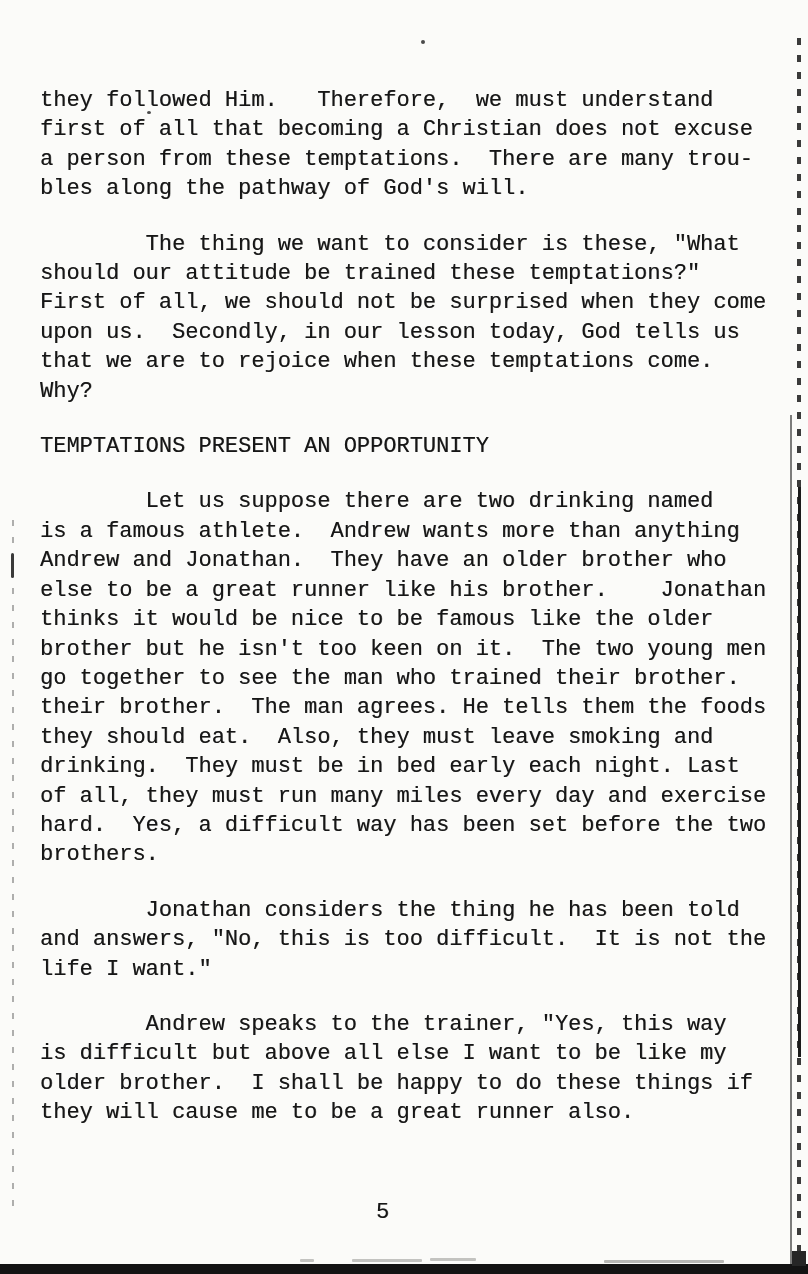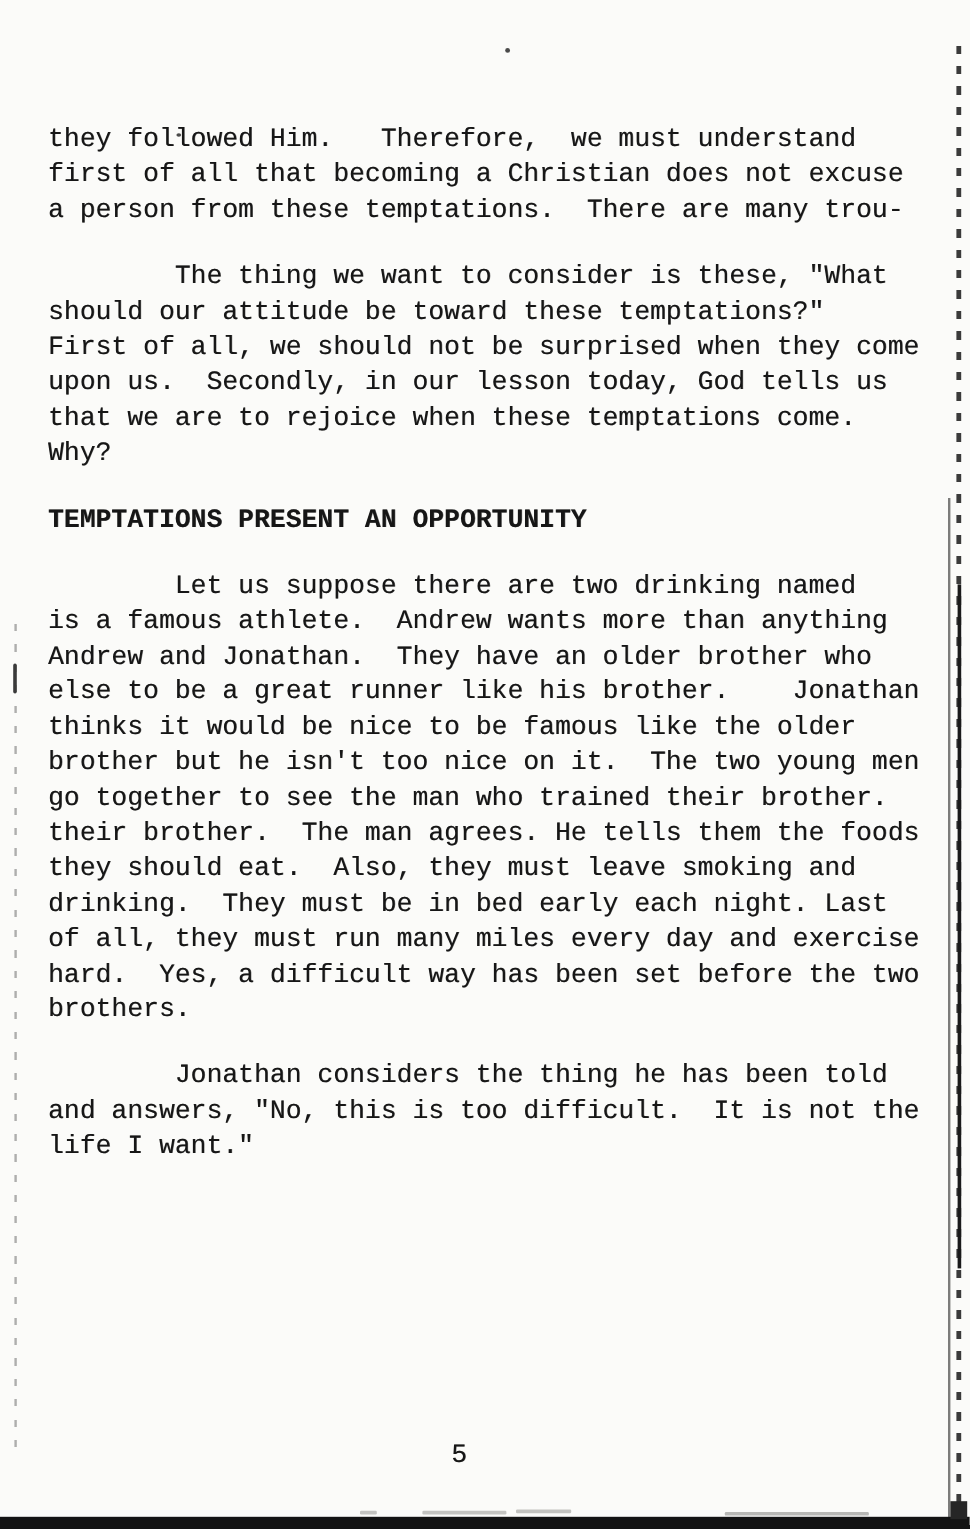--- a/index.html
+++ b/index.html
@@ -18,32 +18,32 @@
     position: absolute;
     inset: 0;
   }
   .text-block {
     position: absolute;
     left: 40px;
     top: 86px;
     width: 740px;
   }
   .para {
-    margin: 16px 0 26px 0;
+    margin: 0 0 26px 0;
   }
   .line, .heading {
     font-size: 22px;
     line-height: 29.4px;
     white-space: pre;
     color: #161616;
     text-shadow: 0.4px 0 0 rgba(0,0,0,0.5);
   }
   .heading {
     margin: 0 0 26px 0;
-    font-weight: bold;
+    font-weight: normal;
   }
   .page-number {
     position: absolute;
     left: 376px;
     top: 1200px;
     font-size: 22px;
     color: #161616;
     text-shadow: 0.4px 0 0 rgba(0,0,0,0.5);
   }
   
@@ -134,55 +134,62 @@
 <body>
 
 <div class="page">
 
   <div class="text-block">
 
     <div class="para">
       <div class="line">they followed Him.   Therefore,  we must understand</div>
       <div class="line">first of all that becoming a Christian does not excuse</div>
       <div class="line">a person from these temptations.  There are many trou-</div>
+      <div class="line">bles along the pathway of God's will.</div>
     </div>
 
     <div class="para">
       <div class="line">        The thing we want to consider is these, "What</div>
-      <div class="line">should our attitude be toward these temptations?"</div>
+      <div class="line">should our attitude be trained these temptations?"</div>
       <div class="line">First of all, we should not be surprised when they come</div>
       <div class="line">upon us.  Secondly, in our lesson today, God tells us</div>
       <div class="line">that we are to rejoice when these temptations come.</div>
       <div class="line">Why?</div>
     </div>
 
     <div class="heading">TEMPTATIONS PRESENT AN OPPORTUNITY</div>
 
     <div class="para">
       <div class="line">        Let us suppose there are two drinking named</div>
       <div class="line">is a famous athlete.  Andrew wants more than anything</div>
       <div class="line">Andrew and Jonathan.  They have an older brother who</div>
       <div class="line">else to be a great runner like his brother.    Jonathan</div>
       <div class="line">thinks it would be nice to be famous like the older</div>
-      <div class="line">brother but he isn't too nice on it.  The two young men</div>
+      <div class="line">brother but he isn't too keen on it.  The two young men</div>
       <div class="line">go together to see the man who trained their brother.</div>
       <div class="line">their brother.  The man agrees. He tells them the foods</div>
       <div class="line">they should eat.  Also, they must leave smoking and</div>
       <div class="line">drinking.  They must be in bed early each night. Last</div>
       <div class="line">of all, they must run many miles every day and exercise</div>
       <div class="line">hard.  Yes, a difficult way has been set before the two</div>
       <div class="line">brothers.</div>
     </div>
 
     <div class="para">
       <div class="line">        Jonathan considers the thing he has been told</div>
       <div class="line">and answers, "No, this is too difficult.  It is not the</div>
       <div class="line">life I want."</div>
     </div>
 
+    <div class="para">
+      <div class="line">        Andrew speaks to the trainer, "Yes, this way</div>
+      <div class="line">is difficult but above all else I want to be like my</div>
+      <div class="line">older brother.  I shall be happy to do these things if</div>
+      <div class="line">they will cause me to be a great runner also.</div>
+    </div>
 
   </div>
 
   <div class="page-number">5</div>
 
   <div class="edge-right-dashed"></div>
   <div class="edge-right-solid"></div>
   <div class="edge-right-thin"></div>
   <div class="edge-left-dashed"></div>
   <div class="edge-left-dark"></div>

